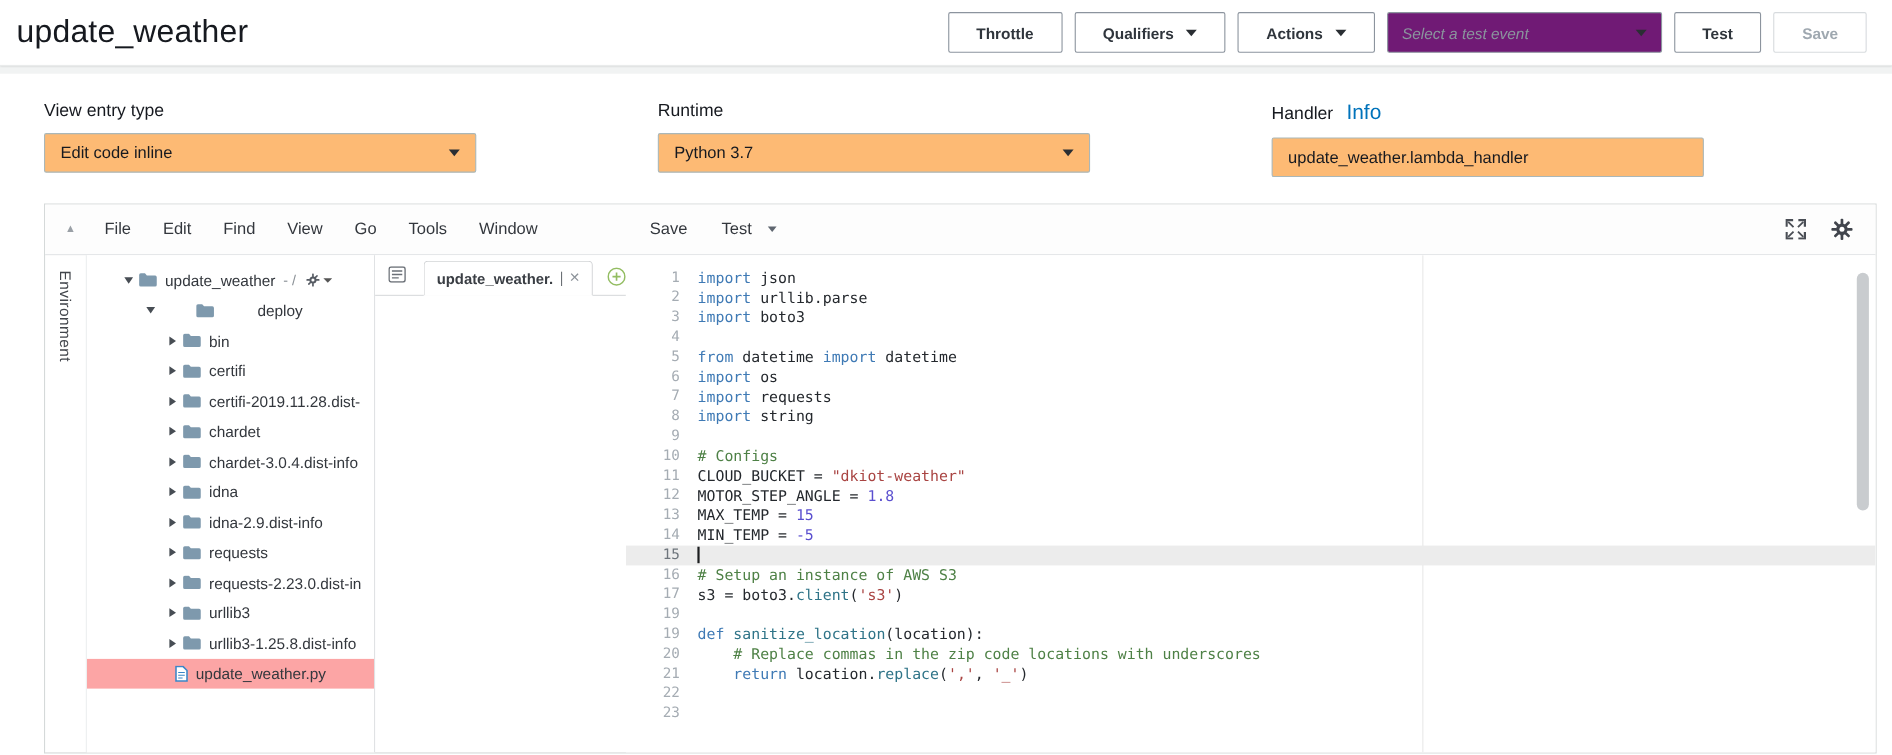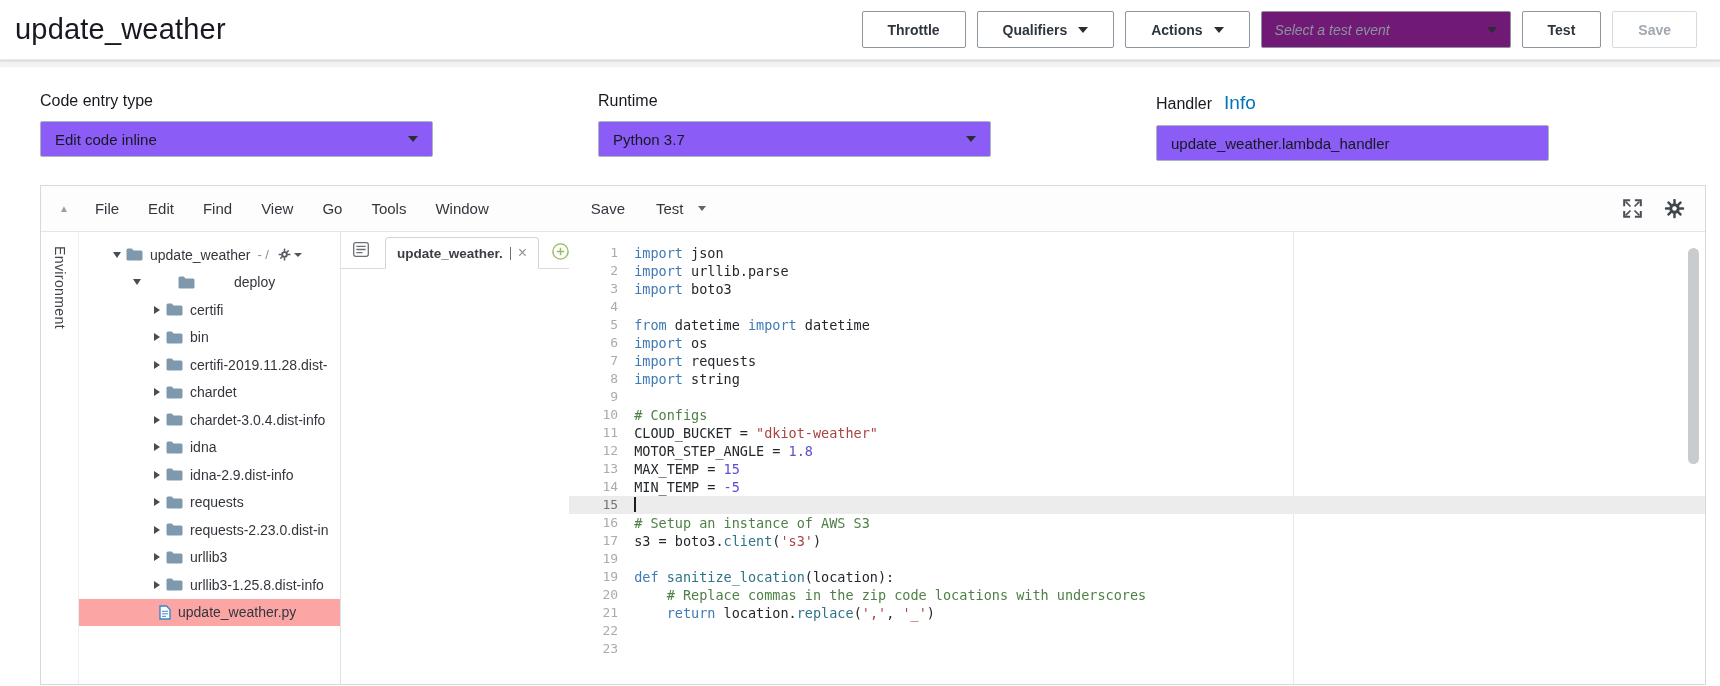--- a/index.html
+++ b/index.html
@@ -21,21 +21,21 @@
     align-items:center;justify-content:space-between;padding:0 13px;background:#701a75;cursor:pointer}
   .select-box .ph{font-style:italic;color:#8a949d;font-size:14px}
 
   .strip{height:7px;background:#f1f3f3}
 
   
   .config{display:flex;padding:25px 0 0 40px}
   .cfg-col{width:558px}
   .cfg-label{font-size:16px;margin-bottom:11px;display:flex;align-items:baseline;gap:12px}
   .info-link{color:#0073bb;font-size:19px;cursor:pointer}
-  .control{width:393px;height:36px;border:1px solid #aab7b8;border-radius:2px;background:#8b5cf6;
+  .control{width:393px;height:36px;border:1px solid #aab7b8;border-radius:2px;background:#fdba74;
     display:flex;align-items:center;justify-content:space-between;padding:0 14px;font-size:15px;cursor:pointer}
   input.control{display:block;font-family:inherit;color:#16191f;cursor:text}
 
   
   .ide{margin:24px 14px 0 40px;border:1px solid #d5d9d9;height:500px;display:flex;flex-direction:column;background:#fff}
   .menubar{height:46px;flex:none;display:flex;align-items:center;padding:0 20px 0 18px;
     border-bottom:1px solid #e3e5e7;background:#fdfdfd}
   .collapse{font-size:10px;color:#9aa0a6;margin-right:26px;cursor:pointer}
   .menu-item{font-size:15px;color:#33373d;margin-right:29px;cursor:pointer}
   .mb-save{margin-left:73px}
@@ -107,21 +107,21 @@
     </div>
     <button class="btn">Test</button>
     <button class="btn disabled">Save</button>
   </div>
 </header>
 
 <div class="strip"></div>
 
 <section class="config">
   <div class="cfg-col">
-    <div class="cfg-label">Code entry type</div>
+    <div class="cfg-label">View entry type</div>
     <div class="control">
       <span>Edit code inline</span>
       <span class="caret"></span>
     </div>
   </div>
   <div class="cfg-col">
     <div class="cfg-label">Runtime</div>
     <div class="control">
       <span>Python 3.7</span>
       <span class="caret"></span>
@@ -212,30 +212,30 @@
           </span>
           <span>deploy</span>
         </div>
         <div class="tree-row" style="padding-left: 70px;">
           <span class="tw closed"></span>
           <span class="t-ico">
             <svg width="17" height="13" viewBox="0 0 17 13">
               <path d="M0.5 2 a1.5 1.5 0 0 1 1.5 -1.5 h3.8 l1.7 2 h7.5 a1.5 1.5 0 0 1 1.5 1.5 v7 a1.5 1.5 0 0 1 -1.5 1.5 h-13 a1.5 1.5 0 0 1 -1.5 -1.5 z" fill="#7e99ad"></path>
             </svg>
           </span>
+          <span>bin</span>
+        </div>
+        <div class="tree-row" style="padding-left: 70px;">
+          <span class="tw closed"></span>
+          <span class="t-ico">
+            <svg width="17" height="13" viewBox="0 0 17 13">
+              <path d="M0.5 2 a1.5 1.5 0 0 1 1.5 -1.5 h3.8 l1.7 2 h7.5 a1.5 1.5 0 0 1 1.5 1.5 v7 a1.5 1.5 0 0 1 -1.5 1.5 h-13 a1.5 1.5 0 0 1 -1.5 -1.5 z" fill="#7e99ad"></path>
+            </svg>
+          </span>
           <span>certifi</span>
-        </div>
-        <div class="tree-row" style="padding-left: 70px;">
-          <span class="tw closed"></span>
-          <span class="t-ico">
-            <svg width="17" height="13" viewBox="0 0 17 13">
-              <path d="M0.5 2 a1.5 1.5 0 0 1 1.5 -1.5 h3.8 l1.7 2 h7.5 a1.5 1.5 0 0 1 1.5 1.5 v7 a1.5 1.5 0 0 1 -1.5 1.5 h-13 a1.5 1.5 0 0 1 -1.5 -1.5 z" fill="#7e99ad"></path>
-            </svg>
-          </span>
-          <span>bin</span>
         </div>
         <div class="tree-row" style="padding-left: 70px;">
           <span class="tw closed"></span>
           <span class="t-ico">
             <svg width="17" height="13" viewBox="0 0 17 13">
               <path d="M0.5 2 a1.5 1.5 0 0 1 1.5 -1.5 h3.8 l1.7 2 h7.5 a1.5 1.5 0 0 1 1.5 1.5 v7 a1.5 1.5 0 0 1 -1.5 1.5 h-13 a1.5 1.5 0 0 1 -1.5 -1.5 z" fill="#7e99ad"></path>
             </svg>
           </span>
           <span>certifi-2019.11.28.dist-</span>
         </div>

